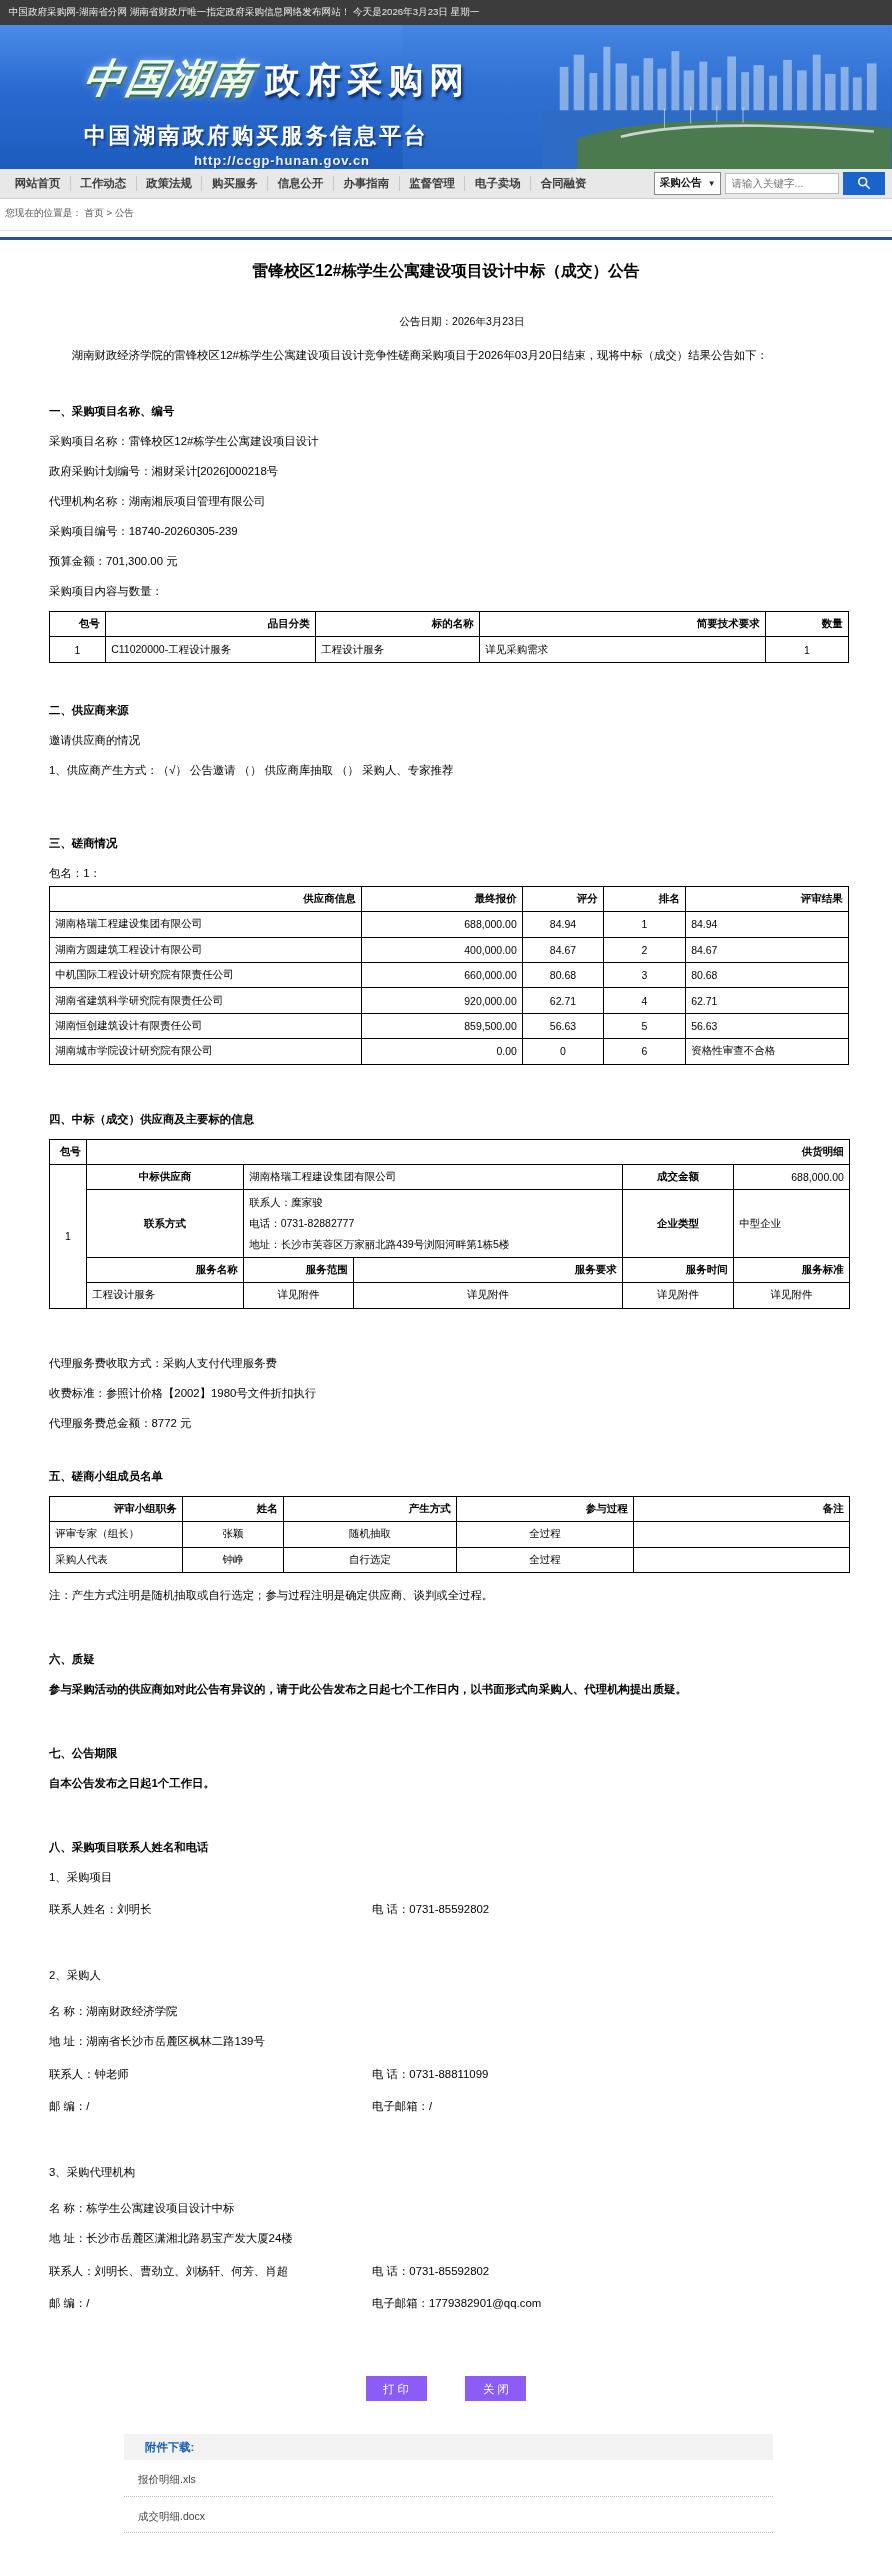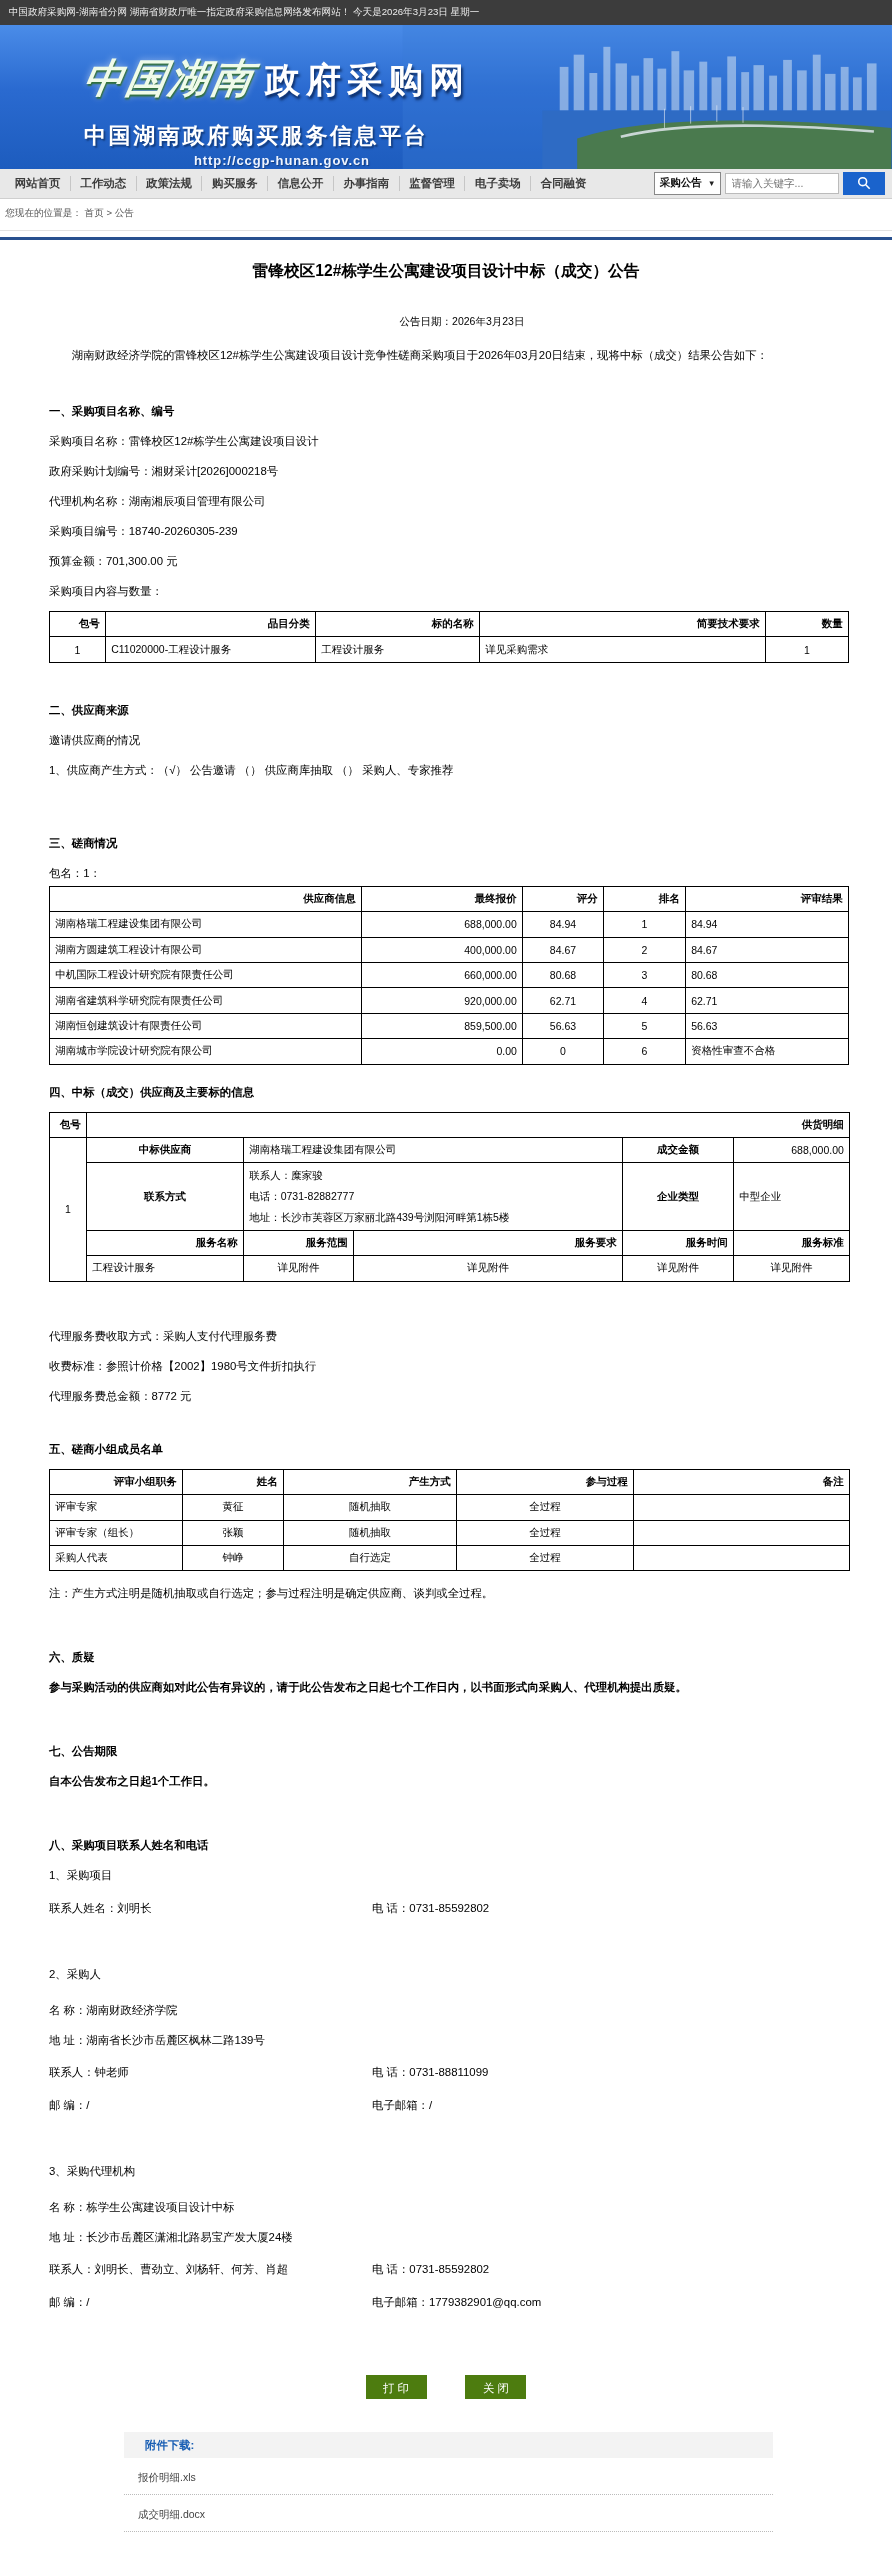--- a/index.html
+++ b/index.html
@@ -39,21 +39,21 @@
   table.doc th{font-weight:bold;text-align:right;}
   td.al{text-align:left;}td.ar{text-align:right;}td.ac{text-align:center;}
   td.blab{font-weight:bold;text-align:center;}
   .contact-cell div{line-height:21px;}
   
   .c-row{display:flex;font-size:11.4px;margin:17.5px 0 0 49px;}
   .c-left{width:323px;}
   .gap58{margin-top:51px;}
   
   .btn-row{text-align:center;margin-top:65px;}
-  .btn{display:inline-block;width:61px;height:24.5px;line-height:24.5px;background:#4d7c0f;color:#fff;font-size:11.4px;border:none;margin:0 17.5px;cursor:pointer;font-family:inherit;}
+  .btn{display:inline-block;width:61px;height:24.5px;line-height:24.5px;background:#8b5cf6;color:#fff;font-size:11.4px;border:none;margin:0 17.5px;cursor:pointer;font-family:inherit;}
   
   .panel{width:649px;margin:33px 0 0 124px;}
   .panel-head{background:#f3f3f3;height:26px;line-height:26px;padding-left:21px;color:#1a5fb4;font-weight:bold;font-size:11.4px;}
   .file-row{font-size:10.5px;color:#444;padding:13px 0 8.7px 14px;border-bottom:0.9px dotted #bbb;cursor:pointer;}
 </style>
 </head>
 <body>
 
 <div class="topbar">中国政府采购网-湖南省分网 湖南省财政厅唯一指定政府采购信息网络发布网站！ 今天是2026年3月23日 星期一</div>
 
@@ -236,21 +236,21 @@
     <tr>
       <td class="al">湖南城市学院设计研究院有限公司</td>
       <td class="ar">0.00</td>
       <td class="ac">0</td>
       <td class="ac">6</td>
       <td class="al">资格性审查不合格</td>
     </tr>
   </tbody>
     </table>
 
-  <div class="sec" style="margin-top:20px;">四、中标（成交）供应商及主要标的信息</div>
+  <div class="sec" style="margin-top:47px;">四、中标（成交）供应商及主要标的信息</div>
 
   <table class="doc">
     <colgroup>
         <col style="width:37px">
         <col style="width:157px">
         <col style="width:110px">
         <col style="width:269px">
         <col style="width:111px">
         <col style="width:116px">
       </colgroup>
@@ -308,27 +308,20 @@
       </colgroup>
     <tbody>
         <tr>
       <th>评审小组职务</th>
       <th>姓名</th>
       <th>产生方式</th>
       <th>参与过程</th>
       <th>备注</th>
     </tr>
     <tr>
-      <td class="al">评审专家</td>
-      <td class="ac">黄征</td>
-      <td class="ac">随机抽取</td>
-      <td class="ac">全过程</td>
-      <td class="ac"></td>
-    </tr>
-    <tr>
       <td class="al">评审专家（组长）</td>
       <td class="ac">张颖</td>
       <td class="ac">随机抽取</td>
       <td class="ac">全过程</td>
       <td class="ac"></td>
     </tr>
     <tr>
       <td class="al">采购人代表</td>
       <td class="ac">钟峥</td>
       <td class="ac">自行选定</td>

